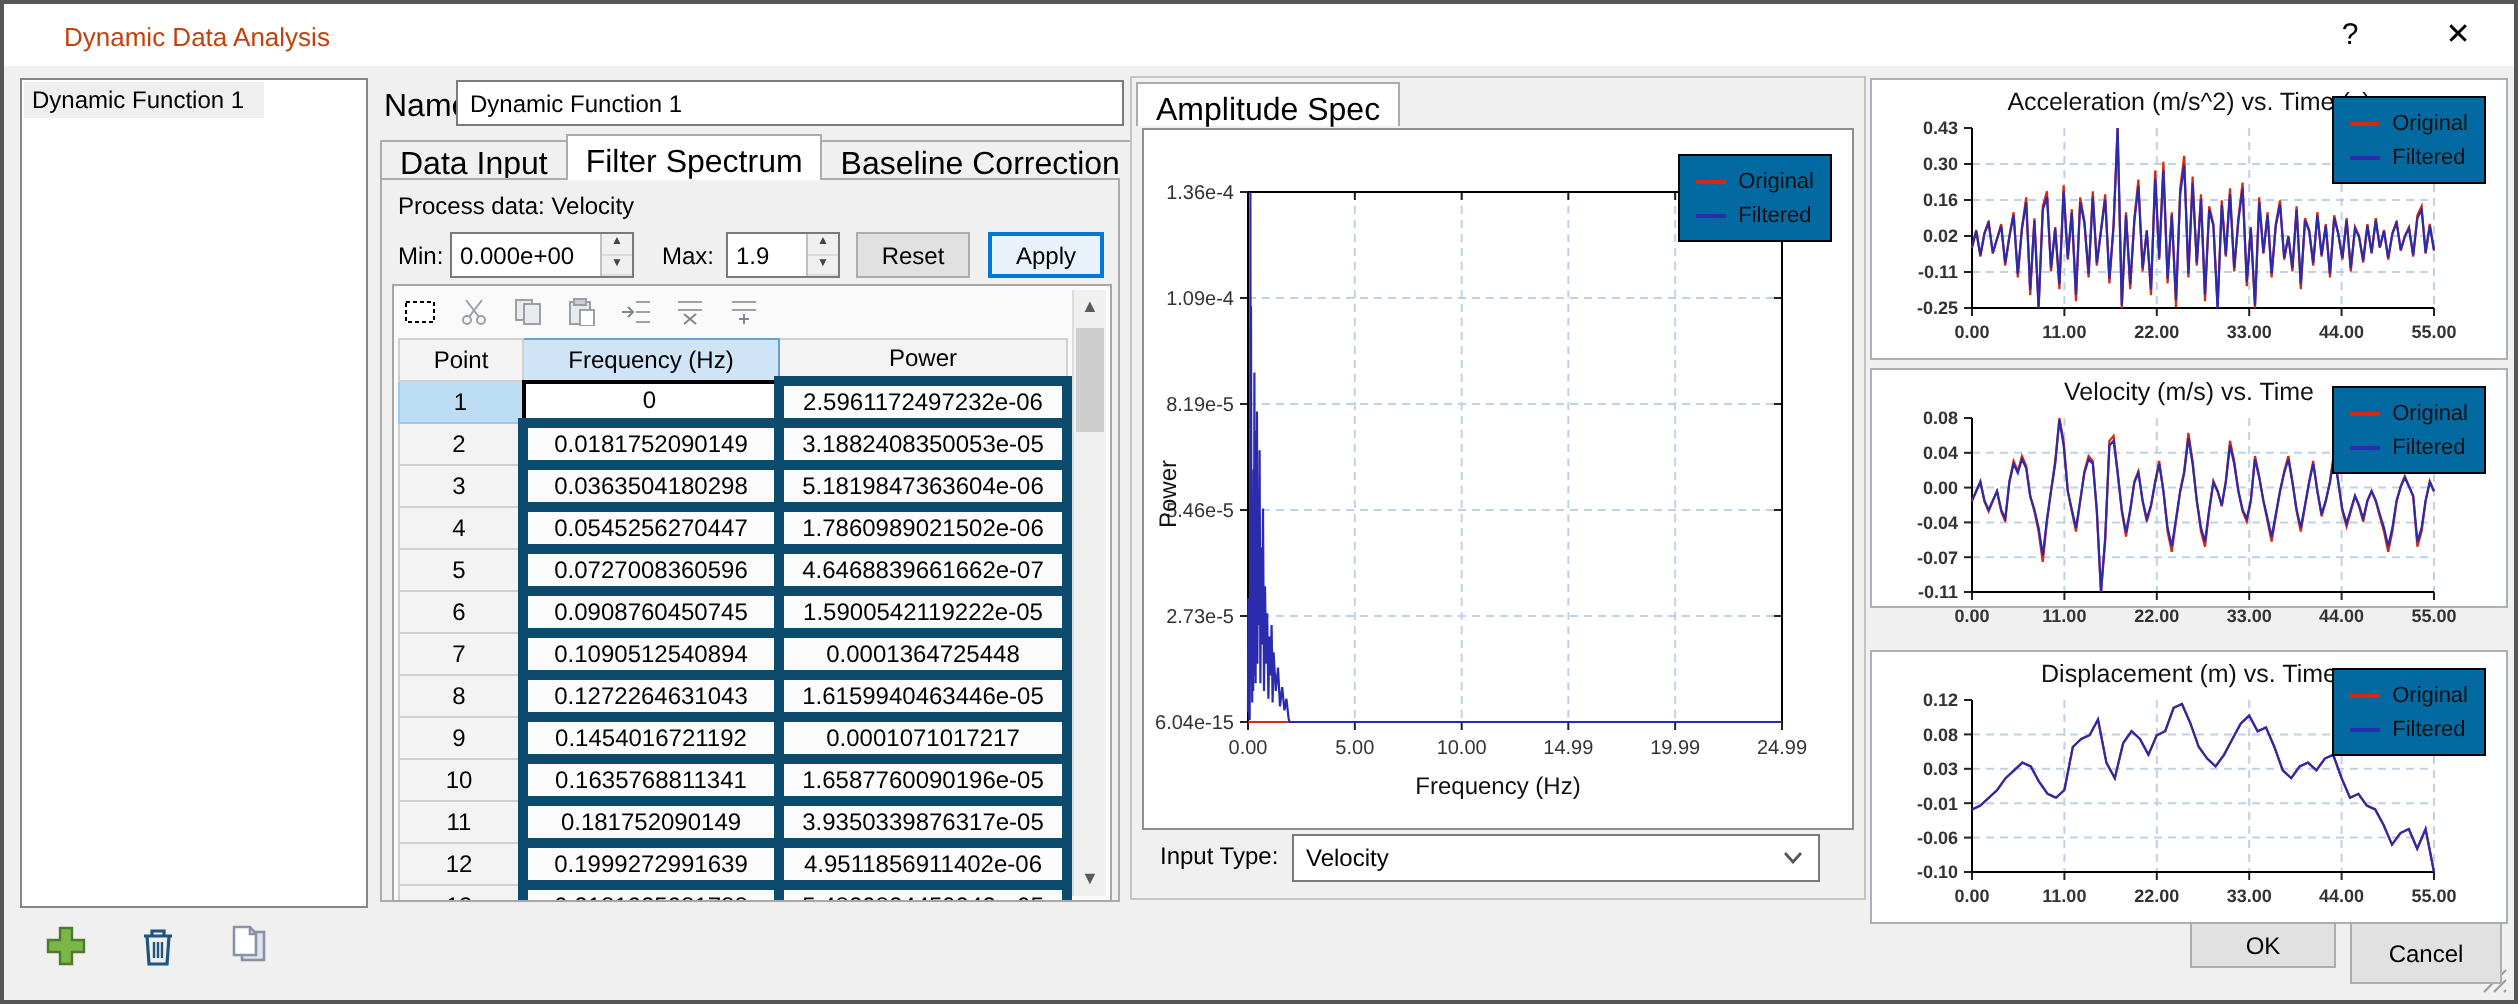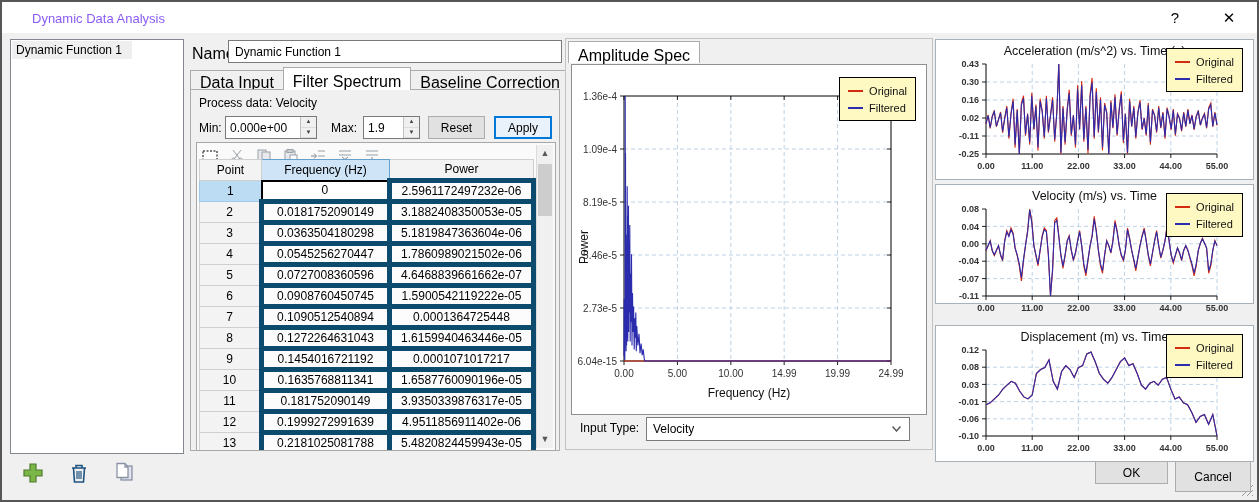--- a/index.html
+++ b/index.html
@@ -1,19 +1,19 @@
 <!DOCTYPE html>
 <html><head>
 <meta charset="utf-8">
 <style>
   html,body{margin:0;padding:0;background:#c8c8c8;}
   *{box-sizing:border-box;font-family:"Liberation Sans",sans-serif;}
   .window{position:relative;width:1259px;height:502px;background:#f0f0f0;border:2px solid #565656;overflow:hidden;}
   .titlebar{position:absolute;left:0;top:0;right:0;height:31px;background:#ffffff;}
-  .title-text{position:absolute;left:30px;top:9px;font-size:13px;color:#8b5cf6;}
+  .title-text{position:absolute;left:30px;top:9px;font-size:13px;color:#c2410c;}
   .tb-btn{position:absolute;top:0;width:40px;height:30px;text-align:center;line-height:30px;font-size:15px;color:#000;cursor:pointer;background:#fff;border:none;}
   .help-btn{right:62px;}
   .close-btn{right:8px;}
 
   
   .listbox{position:absolute;left:8px;top:37px;width:174px;height:415px;background:#fff;border:1px solid #828790;padding:1px;}
   .list-item{font-size:12px;padding:2px 4px;background:#efefef;color:#000;width:fit-content;min-width:120px;}
 
   
   .name-label{position:absolute;left:190px;top:43px;font-size:16px;}
@@ -36,21 +36,21 @@
   .spin .updown{width:16px;border-left:1px solid #c0c0c0;display:flex;flex-direction:column;}
   .spin .updown div{flex:1;font-size:6px;line-height:9px;text-align:center;color:#444;background:#f0f0f0;cursor:pointer;border-bottom:1px solid #dcdcdc;}
   .btn{position:absolute;top:26px;height:23px;font-size:12px;background:#e1e1e1;border:1px solid #adadad;cursor:pointer;}
   .btn-reset{left:237px;width:57px;}
   .btn-apply{left:303px;width:58px;border:2px solid #0078d7;background:#e9f2fb;}
 
   
   .grid-region{position:absolute;left:5px;top:52px;width:360px;height:309px;border:1px solid #a7a7a7;background:#fafafa;overflow:hidden;}
   .grid-toolbar{position:absolute;left:4px;top:3px;height:20px;display:flex;gap:10px;align-items:center;}
   .tool{width:17px;height:16px;display:inline-flex;align-items:center;justify-content:center;cursor:pointer;}
-  table.data{border-collapse:collapse;position:absolute;left:2px;top:16px;font-size:12px;}
+  table.data{border-collapse:collapse;position:absolute;left:2px;top:26px;font-size:12px;}
   table.data th{background:#f3f3f3;border:1px solid #cfcfcf;font-weight:normal;padding:2px 4px;height:20px;}
   table.data th.sel-colhead{background:#cfe4f7;border:1px solid #66a0cd;}
   table.data td{border:5px solid #0c4a6e;text-align:center;height:21px;padding:0 4px;background:#fcfcfc;}
   table.data td.rowhead{background:#f3f3f3;border:1px solid #cfcfcf;}
   table.data td.sel-rowhead{background:#bcdcf4;border:1px solid #9ec8e8;}
   table.data td.sel-cell{border:2px solid #000;background:#fff;}
   .col-point{width:62px;}.col-freq{width:128px;}.col-power{width:144px;}
   
   .vscroll{position:absolute;right:2px;top:2px;width:17px;bottom:2px;background:#f0f0f0;border-left:1px solid #dcdcdc;}
   .vs-arrow{position:absolute;left:0;width:16px;height:17px;color:#5a5a5a;font-size:9px;text-align:center;line-height:17px;cursor:pointer;}
@@ -62,21 +62,21 @@
   .mid-panel{position:absolute;left:563px;top:36px;width:368px;height:412px;border:1px solid #c3c3c3;background:#f0f0f0;}
   .chartbox{position:absolute;left:5px;top:25px;width:356px;height:351px;background:#fff;border:1px solid #8f8f8f;}
   .chart-host{position:absolute;inset:0;}
   .xlabel{position:absolute;left:0;right:0;bottom:14px;text-align:center;font-size:12px;color:#111;}
   .ylabel{position:absolute;left:-58px;top:50%;width:140px;text-align:center;transform:rotate(-90deg);font-size:12px;color:#111;}
   .input-type-label{position:absolute;left:14px;bottom:14px;font-size:12px;}
   .combo{position:absolute;left:80px;bottom:8px;width:264px;height:24px;background:#fff;border:1px solid #7a7a7a;font-size:12px;padding:4px 6px;cursor:pointer;}
   .combo .chev{position:absolute;right:8px;top:8px;width:9px;height:6px;}
 
   
-  .legend{position:absolute;background:#fef9c3;border:1px solid #000;padding:4px 8px;z-index:5;}
+  .legend{position:absolute;background:#0369a1;border:1px solid #000;padding:4px 8px;z-index:5;}
   .lg-row{display:flex;align-items:center;gap:6px;height:17px;font-size:11px;color:#111;white-space:nowrap;}
   .lg-line{display:inline-block;width:15px;height:2px;}
 
   
   .rpanel{position:absolute;left:933px;width:319px;background:#fff;border:1px solid #a8b0b8;}
   .rtitle{position:absolute;left:0;right:0;top:4px;text-align:center;font-size:12.5px;color:#111;z-index:1;white-space:nowrap;overflow:hidden;}
   .rhost{position:absolute;left:0;right:0;top:18px;bottom:1px;}
   .rlegend{top:8px;right:10px;}
 
   

